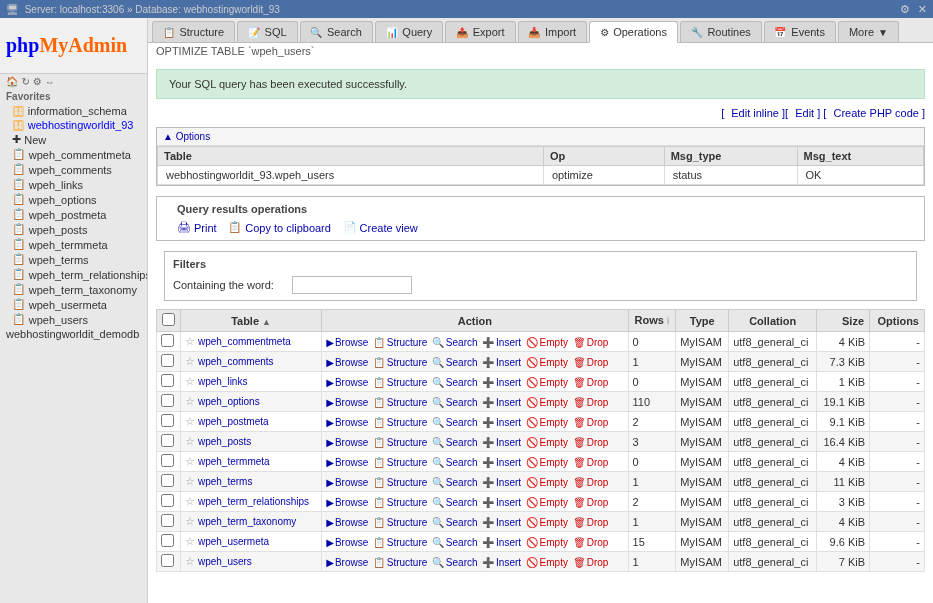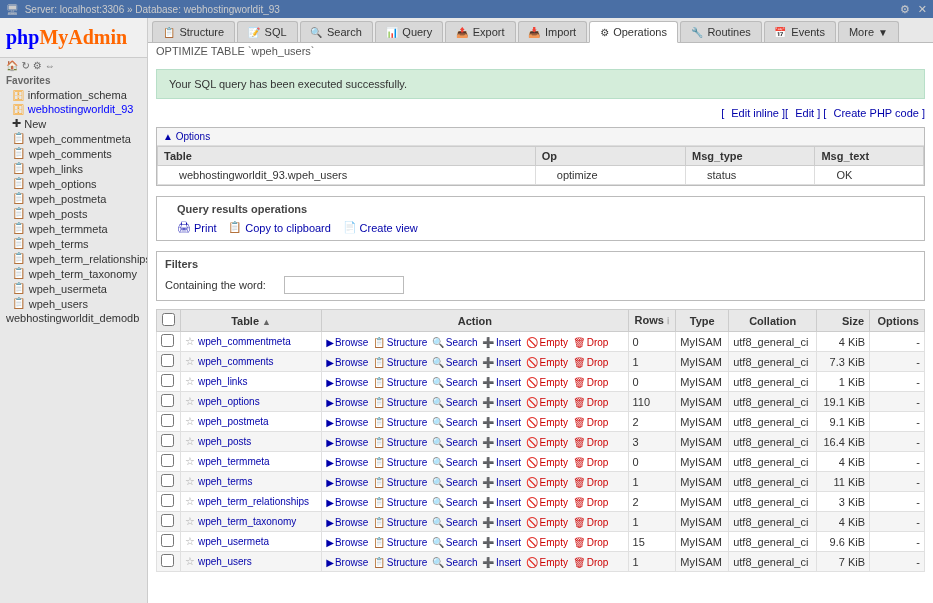--- a/index.html
+++ b/index.html
@@ -9,21 +9,21 @@
     #top-bar { background: #4a6fa5; height: 18px; display: flex; align-items: center; justify-content: space-between; padding: 0 6px; }
     #top-bar-left { display: flex; align-items: center; gap: 6px; color: #ccc; font-size: 10px; }
     #top-bar-right { display: flex; align-items: center; gap: 8px; }
     .top-bar-icon { color: #ccc; font-size: 11px; cursor: pointer; }
 
     
     #wrapper { display: flex; height: 585px; }
 
     
     #sidebar { width: 148px; background: #e8e8e8; border-right: 1px solid #ccc; overflow-y: auto; flex-shrink: 0; }
-    #logo { background: #f0f0f0; padding: 8px 6px; border-bottom: 1px solid #ccc; }
+    #logo { background: #f0f0f0; padding: 16px 6px; border-bottom: 1px solid #ccc; }
     #logo-text { font-size: 20px; font-weight: bold; color: #f60; font-family: Georgia, serif; }
     #logo-text span { color: #00f; }
     .sidebar-icon-row { display: flex; align-items: center; gap: 3px; padding: 2px 6px; }
     .sidebar-icon { color: #666; font-size: 10px; cursor: pointer; }
     #favorites-label { padding: 2px 6px; font-size: 10px; color: #666; font-weight: bold; }
     .sidebar-item { padding: 1px 6px 1px 12px; cursor: pointer; color: #333; font-size: 11px; display: flex; align-items: center; gap: 3px; }
     .sidebar-item.active { color: #00f; }
     .sidebar-item .db-icon { color: #f90; font-size: 10px; }
     .sidebar-db { padding: 1px 6px; cursor: pointer; color: #333; font-size: 11px; }
 
@@ -45,30 +45,30 @@
     
     #edit-bar { text-align: right; padding: 2px 8px 4px; font-size: 11px; color: #00a; }
     #edit-bar a { color: #00a; text-decoration: none; margin-left: 4px; }
 
     
     #results-box { border: 1px solid #bbb; margin: 4px 8px; }
     #results-options { padding: 3px 6px; font-size: 10px; color: #666; border-bottom: 1px solid #ddd; background: #f5f5f5; }
     #results-options a { color: #00a; text-decoration: none; }
     .results-table { width: 100%; border-collapse: collapse; font-size: 11px; }
     .results-table th { background: #e8e8e8; border: 1px solid #ccc; padding: 3px 6px; text-align: left; font-weight: bold; }
-    .results-table td { border: 1px solid #ddd; padding: 3px 21px; }
+    .results-table td { border: 1px solid #ddd; padding: 3px 8px; }
 
     
     #qry-ops { border: 1px solid #bbb; margin: 6px 8px; padding: 6px 20px; }
     #qry-ops-title { font-size: 11px; font-weight: bold; color: #444; margin-bottom: 6px; }
     #qry-ops-actions { display: flex; align-items: center; gap: 12px; font-size: 11px; }
     #qry-ops-actions a { color: #00a; text-decoration: none; display: flex; align-items: center; gap: 3px; }
 
     
-    #filters-box { border: 1px solid #bbb; margin: 4px 8px; padding: 6px 8px; }
+    #filters-box { border: 1px solid #bbb; margin: 4px 16px; padding: 6px 8px; }
     #filters-title { font-size: 11px; font-weight: bold; color: #444; margin-bottom: 6px; }
     #filters-row { display: flex; align-items: center; gap: 18px; font-size: 11px; }
     #filters-row input { border: 1px solid #bbb; padding: 2px 4px; font-size: 11px; width: 120px; }
 
     
     #main-table-wrap { margin: 4px 8px; overflow-x: auto; }
     .main-table { width: 100%; border-collapse: collapse; font-size: 11px; }
     .main-table th { background: #e8e8e8; border: 1px solid #ccc; padding: 3px 5px; white-space: nowrap; }
     .main-table td { border: 1px solid #e0e0e0; padding: 2px 4px; white-space: nowrap; }
     .main-table tr:nth-child(even) { background: #f5f5f5; }

